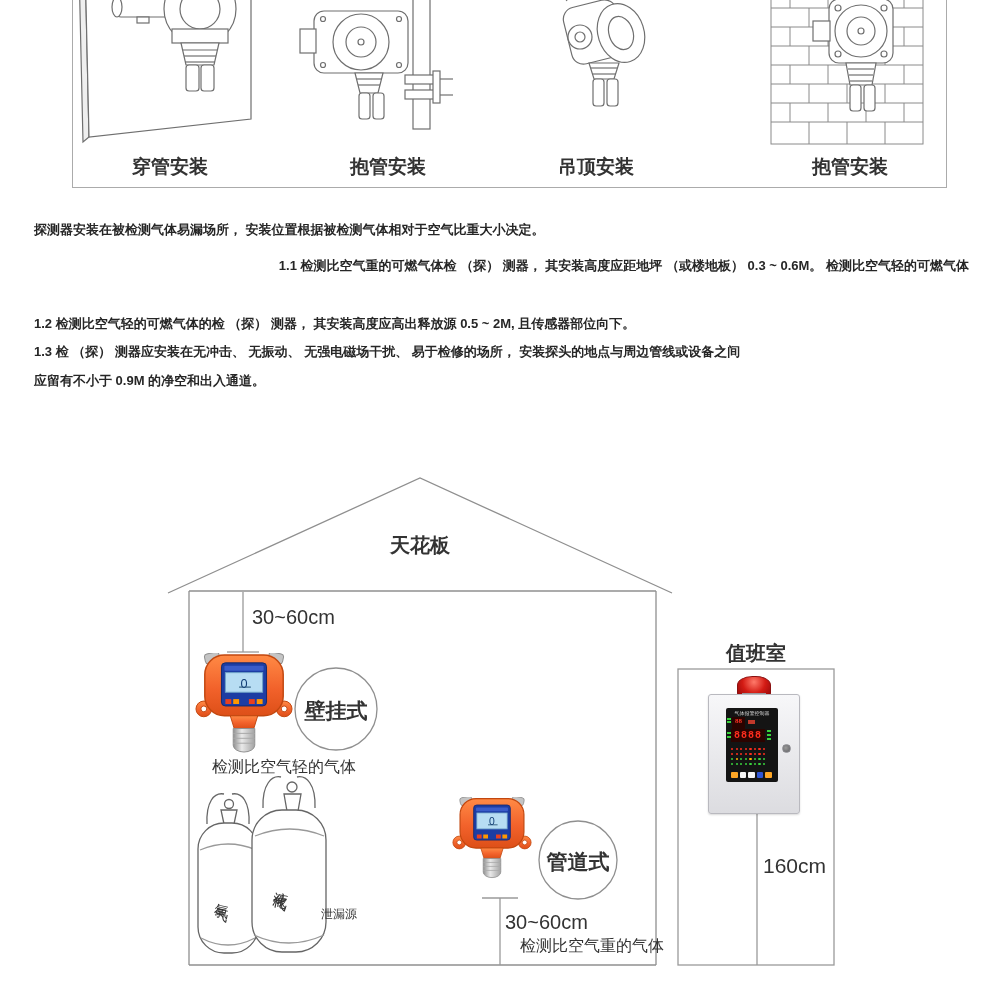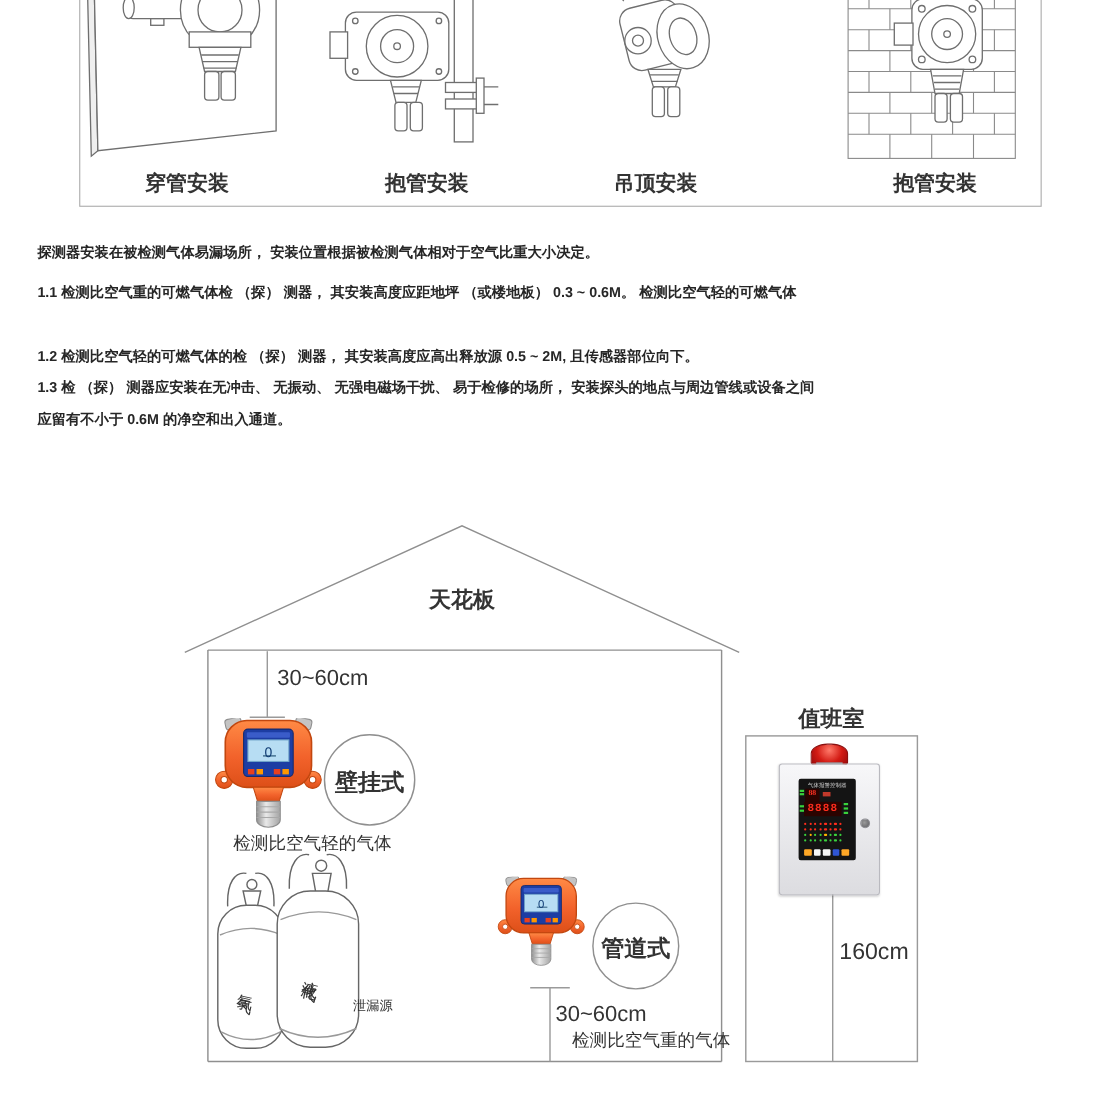--- a/index.html
+++ b/index.html
@@ -128,24 +128,24 @@
         </g>
       </g>
     </svg>
   </div>
   <div class="abs fig-label" style="left:110px;">穿管安装</div>
   <div class="abs fig-label" style="left:328px;">抱管安装</div>
   <div class="abs fig-label" style="left:536px;">吊顶安装</div>
   <div class="abs fig-label" style="left:790px;">抱管安装</div>
 
   <div class="abs instr" style="top:221px;">探测器安装在被检测气体易漏场所， 安装位置根据被检测气体相对于空气比重大小决定。</div>
-  <div class="abs instr" style="top:257px;">1.1 检测比空气重的可燃气体检 （探） 测器， 其安装高度应距地坪 （或楼地板） 0.3 ~ 0.6M。 检测比空气轻的可燃气体</div>
+  <div class="abs instr" style="top:257px;text-align:right;">1.1 检测比空气重的可燃气体检 （探） 测器， 其安装高度应距地坪 （或楼地板） 0.3 ~ 0.6M。 检测比空气轻的可燃气体</div>
   <div class="abs instr" style="top:315px;">1.2 检测比空气轻的可燃气体的检 （探） 测器， 其安装高度应高出释放源 0.5 ~ 2M, 且传感器部位向下。</div>
   <div class="abs instr" style="top:343px;">1.3 检 （探） 测器应安装在无冲击、 无振动、 无强电磁场干扰、 易于检修的场所， 安装探头的地点与周边管线或设备之间</div>
-  <div class="abs instr" style="top:372px;">应留有不小于 0.6M 的净空和出入通道。</div>
+  <div class="abs instr" style="top:372px;">应留有不小于 0.9M 的净空和出入通道。</div>
 
   <svg class="abs" style="left:0;top:440px;" width="1000" height="560" viewBox="0 0 1000 560" fill="none" stroke="#8f8f8f" stroke-width="1.3">
 
     <g>
       <polyline points="168,153 420,38 672,153"></polyline>
       <line x1="189" y1="151" x2="656" y2="151"></line>
       <line x1="189" y1="151" x2="189" y2="525"></line>
       <line x1="656" y1="151" x2="656" y2="525"></line>
       <line x1="189" y1="525" x2="656" y2="525"></line>
     </g>

